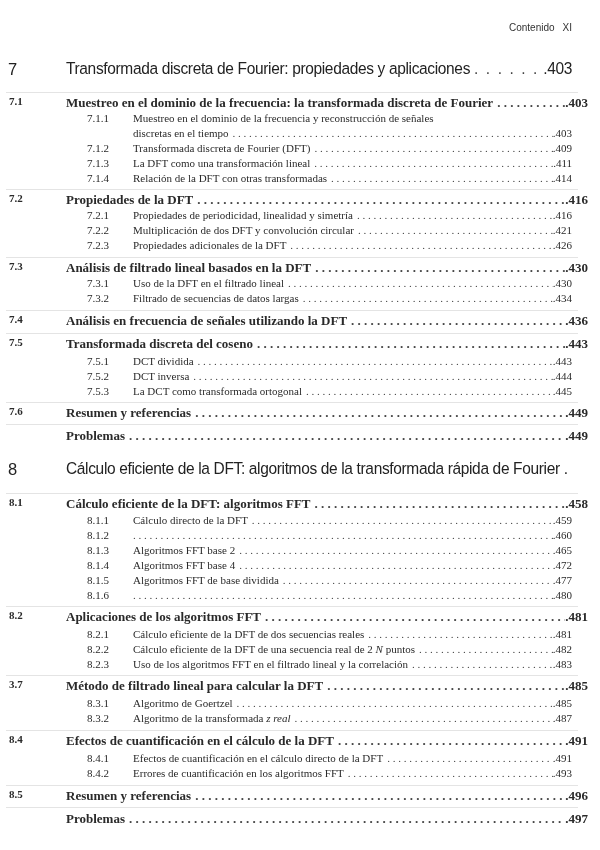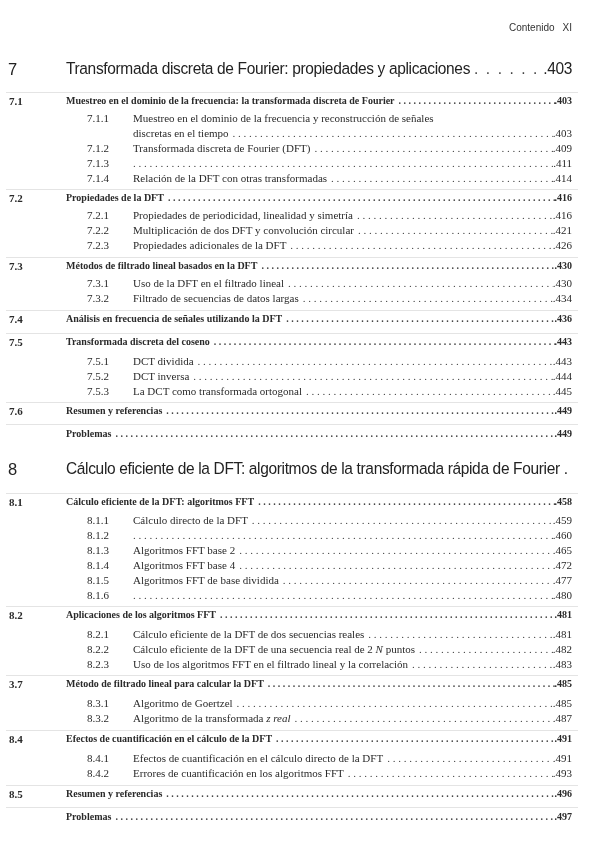--- a/index.html
+++ b/index.html
@@ -11,21 +11,21 @@
       position: absolute; top: 22px; right: 28px;
       font-family: "Liberation Sans", sans-serif; font-size: 10px; color: #333;
     }
     .running-head .pg { margin-left: 8px; }
     .toc { position: absolute; left: 0; top: 0; width: 600px; }
     .row { position: absolute; left: 0; width: 600px; display: flex; align-items: baseline; white-space: nowrap; }
     .num { position: absolute; left: 9px; }
     .chapter .num { left: 8px; font-family: "Liberation Sans", sans-serif; font-size: 16.5px; color: #222; }
     .chapter .title-wrap { left: 66px; right: 28px; font-family: "Liberation Sans", sans-serif; font-size: 15.5px; letter-spacing: -0.35px; color: #222; transform: scaleY(1.06); }
     .section .num { font-weight: bold; font-size: 11px; }
-    .section .title-wrap { left: 66px; right: 28px; font-weight: bold; font-size: 10px; align-items: flex-end; }
+    .section .title-wrap { left: 66px; right: 12px; font-weight: bold; font-size: 13px; align-items: flex-end; }
     .sub .num { left: 87px; font-size: 11px; }
     .sub .title-wrap { left: 133px; right: 28px; font-size: 11px; }
     .title-wrap { position: absolute; display: flex; align-items: baseline; overflow: hidden; }
     .t { flex: 0 0 auto; padding-right: 4px; }
     .dots { flex: 1 1 auto; overflow: hidden; white-space: nowrap; letter-spacing: 2.4px; color: #444; }
     .dots::before { content: ". . . . . . . . . . . . . . . . . . . . . . . . . . . . . . . . . . . . . . . . . . . . . . . . . . . . . . . . . . . . . . . . . . . . . . . . . . . . . . . . . . . . . . . . . . . . . . ."; letter-spacing: 0; }
     .chapter .dots { letter-spacing: 0; }
     .chapter .dots::before { letter-spacing: 1.6px; }
     .pnum { flex: 0 0 auto; }
     .rule { position: absolute; left: 6px; width: 572px; height: 1px; background: #e4e4e4; }
@@ -75,20 +75,21 @@
     <span class="num">7.1.2</span>
     <span class="title-wrap">
         <span class="t">Transformada discreta de Fourier (DFT)</span>
         <span class="dots"></span>
         <span class="pnum">.409</span>
       </span>
   </div>
   <div class="row sub" style="top:157px">
     <span class="num">7.1.3</span>
     <span class="title-wrap">
+        <span class="t">La DFT como una transformación lineal</span>
         <span class="dots"></span>
         <span class="pnum">.411</span>
       </span>
   </div>
   <div class="row sub" style="top:172px">
     <span class="num">7.1.4</span>
     <span class="title-wrap">
         <span class="t">Relación de la DFT con otras transformadas</span>
         <span class="dots"></span>
         <span class="pnum">.414</span>
@@ -126,21 +127,21 @@
         <span class="t">Propiedades adicionales de la DFT</span>
         <span class="dots"></span>
         <span class="pnum">.426</span>
       </span>
   </div>
 
   <div class="rule" style="top:257px"></div>
   <div class="row section" style="top:260px">
     <span class="num">7.3</span>
     <span class="title-wrap">
-        <span class="t">Métodos de filtrado lineal basados en la DFT</span>
+        <span class="t">Análisis de filtrado lineal basados en la DFT</span>
         <span class="dots"></span>
         <span class="pnum">.430</span>
       </span>
   </div>
   <div class="row sub" style="top:277px">
     <span class="num">7.3.1</span>
     <span class="title-wrap">
         <span class="t">Uso de la DFT en el filtrado lineal</span>
         <span class="dots"></span>
         <span class="pnum">.430</span>

